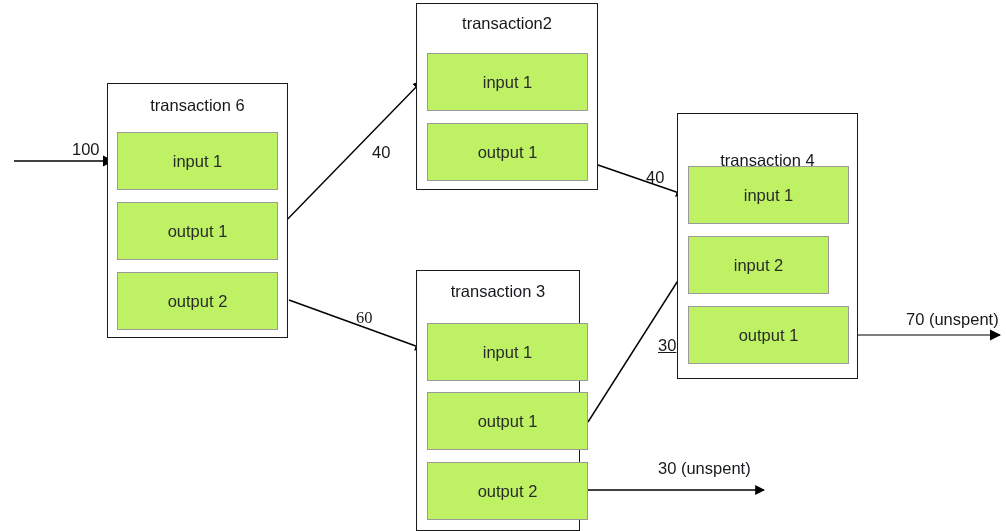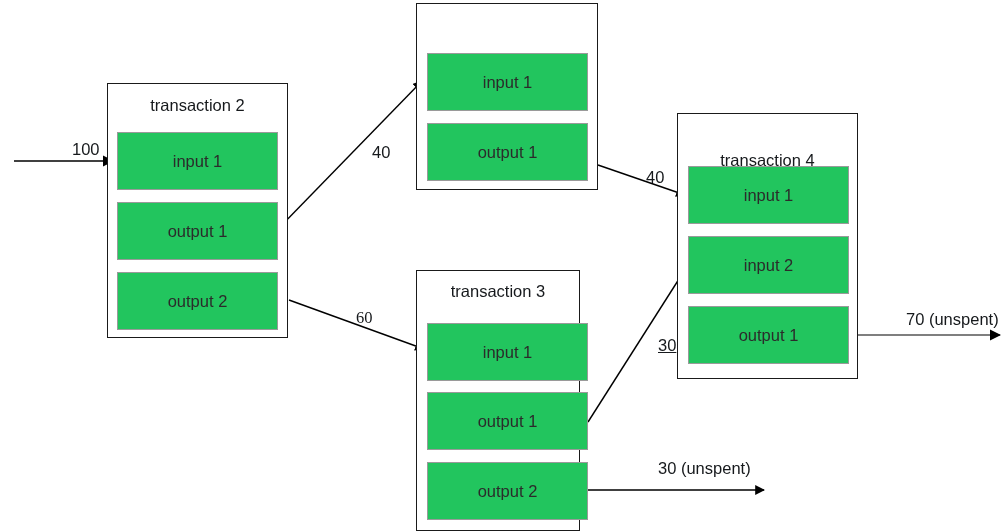--- a/index.html
+++ b/index.html
@@ -37,21 +37,21 @@
     right: 0;
     text-align: center;
     font-size: 16.5px;
     color: #16191c;
     line-height: 1;
   }
   .io-box {
     position: absolute;
     box-sizing: border-box;
     border: 1.6px solid #9a9a9a;
-    background: #22c55e;
+    background: #bef264;
     display: flex;
     align-items: center;
     justify-content: center;
     font-size: 16.5px;
     color: #2b2b2b;
   }
   .edge-label {
     position: absolute;
     font-size: 16.5px;
     color: #16191c;
@@ -81,42 +81,43 @@
     <line x1="598" y1="165" x2="685" y2="195" stroke="#000000" stroke-width="1.4" marker-end="url(#arrow)"></line>
 
     <line x1="588" y1="422" x2="686" y2="268" stroke="#000000" stroke-width="1.4" marker-end="url(#arrow)"></line>
 
     <line x1="588" y1="490" x2="764" y2="490" stroke="#000000" stroke-width="1.4" marker-end="url(#arrow)"></line>
 
     <line x1="848" y1="335" x2="1000" y2="335" stroke="#555555" stroke-width="1.6" marker-end="url(#arrow)"></line>
   </svg>
 
   <div class="tx-box" style="left:107px; top:83px; width:181px; height:255px;">
-    <div class="tx-title" style="top:13px;">transaction 2</div>
+    <div class="tx-title" style="top:13px;">transaction 6</div>
     <div class="io-box" style="left:9px; top:48px; width:161px; height:58px;">input 1</div>
     <div class="io-box" style="left:9px; top:118px; width:161px; height:58px;">output 1</div>
     <div class="io-box" style="left:9px; top:188px; width:161px; height:58px;">output 2</div>
   </div>
 
   <div class="tx-box" style="left:416px; top:3px; width:182px; height:187px;">
+    <div class="tx-title" style="top:11px;">transaction2</div>
     <div class="io-box" style="left:10px; top:49px; width:161px; height:58px;">input 1</div>
     <div class="io-box" style="left:10px; top:119px; width:161px; height:58px;">output 1</div>
   </div>
 
   <div class="tx-box" style="left:416px; top:270px; width:164px; height:261px;">
     <div class="tx-title" style="top:12px;">transaction 3</div>
     <div class="io-box" style="left:10px; top:52px; width:161px; height:58px;">input 1</div>
     <div class="io-box" style="left:10px; top:121px; width:161px; height:58px;">output 1</div>
     <div class="io-box" style="left:10px; top:191px; width:161px; height:58px;">output 2</div>
   </div>
 
   <div class="tx-box" style="left:677px; top:113px; width:181px; height:266px;">
     <div class="tx-title" style="top:12px;margin-top:26px;">transaction 4</div>
     <div class="io-box" style="left:10px; top:52px; width:161px; height:58px;">input 1</div>
-    <div class="io-box" style="left:10px; top:122px; width:161px; height:58px;">input 2</div>
+    <div class="io-box" style="left:10px; top:122px; width:141px; height:58px;">input 2</div>
     <div class="io-box" style="left:10px; top:192px; width:161px; height:58px;">output 1</div>
   </div>
 
   <div class="edge-label" style="left:40px; top:141px;">100</div>
 
   <div class="edge-label" style="left:340px; top:144px;">40</div>
 
   <div class="edge-label" style="left:324px; top:310px;font-family:Liberation Serif, serif;">60</div>
 
   <div class="edge-label" style="left:614px; top:169px;">40</div>

